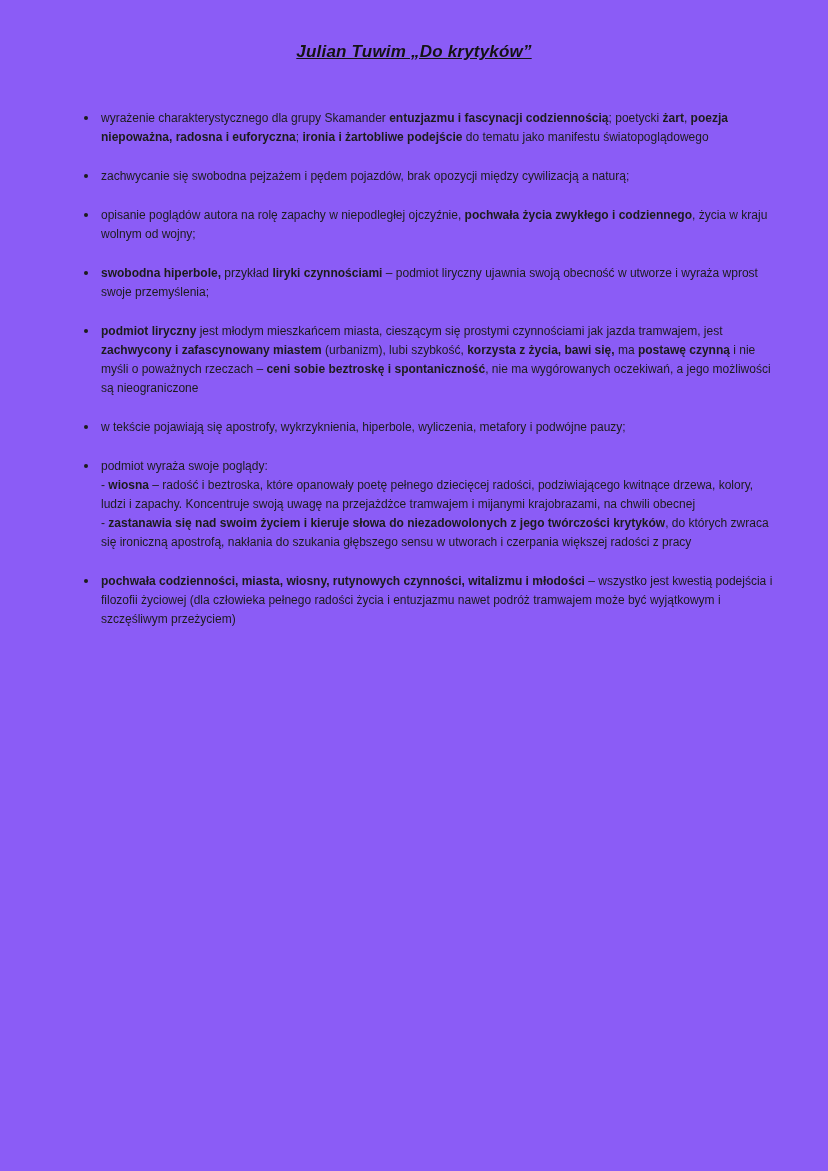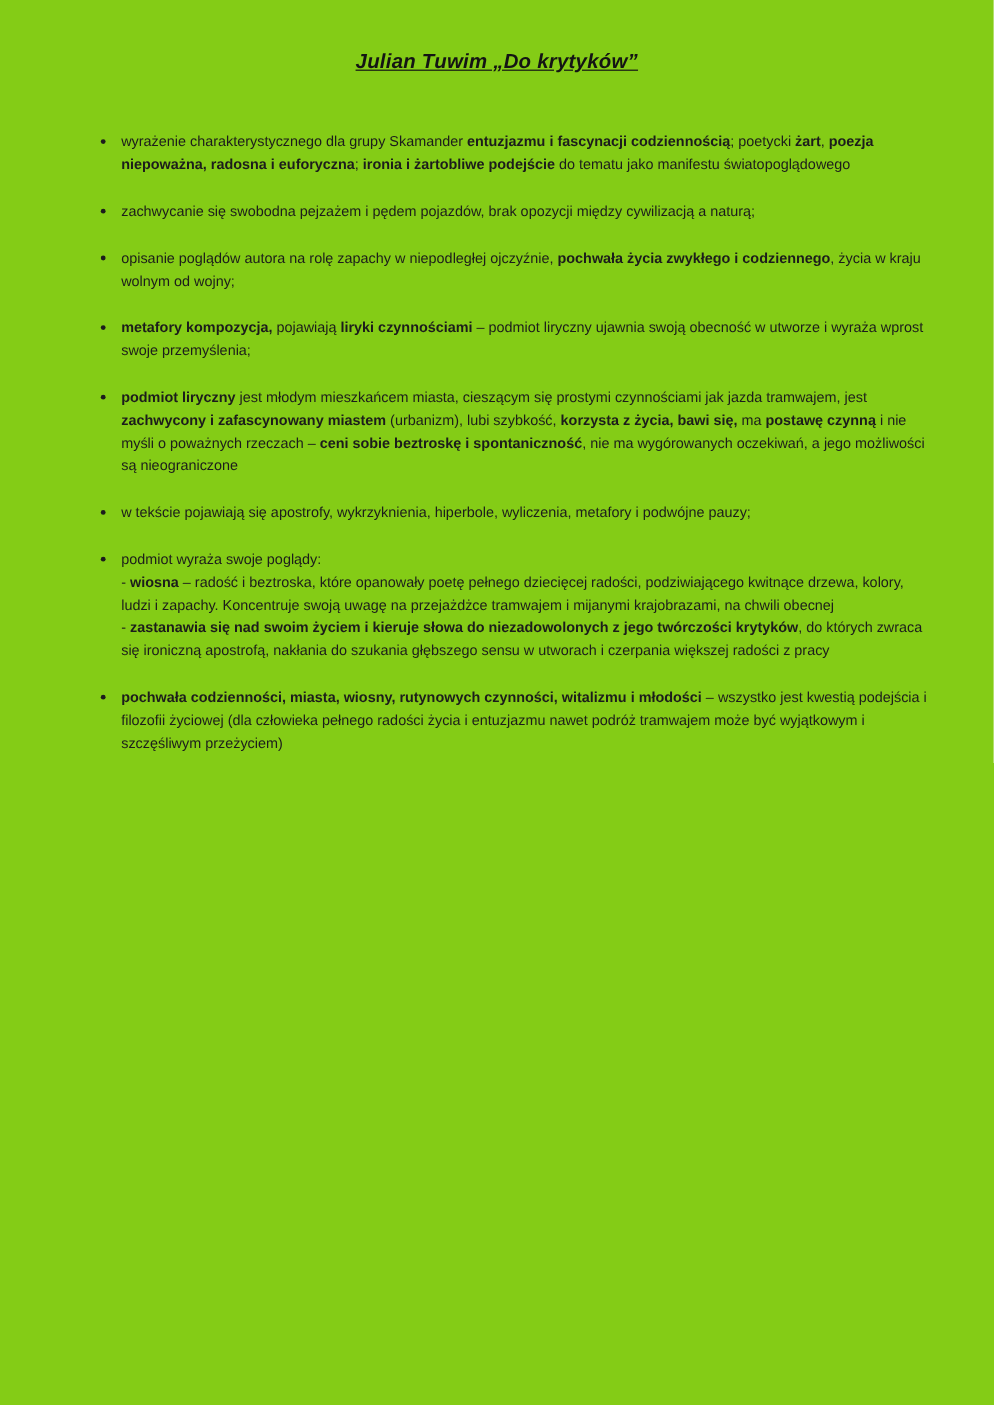--- a/index.html
+++ b/index.html
@@ -11,21 +11,21 @@
     width: 828px;
     height: 1171px;
     font-family: "Liberation Sans", "DejaVu Sans", sans-serif;
     color: #1c1c1c;
     overflow: hidden;
   }
   .page {
     box-sizing: border-box;
     width: 828px;
     height: 1171px;
-    background: #84cc16;
+    background: #8b5cf6;
     padding: 42px 52px 40px 76px;
   }
   .doc-title {
     margin: 0;
     text-align: center;
     font-size: 17px;
     font-weight: bold;
     font-style: italic;
     text-decoration: underline;
     color: #141414;
@@ -56,21 +56,21 @@
 </head>
 <body>
 
 <div class="page">
   <h1 class="doc-title">Julian Tuwim „Do krytyków”</h1>
 
   <ul class="bullets">
       <li><span>wyrażenie charakterystycznego dla grupy Skamander </span><span class="b">entuzjazmu i fascynacji codziennością</span><span>; poetycki </span><span class="b">żart</span><span>, </span><span class="b">poezja niepoważna, radosna i euforyczna</span><span>; </span><span class="b">ironia i żartobliwe podejście</span><span> do tematu jako manifestu światopoglądowego</span></li>
       <li><span>zachwycanie się swobodna pejzażem i pędem pojazdów, brak opozycji między cywilizacją a naturą;</span></li>
       <li><span>opisanie poglądów autora na rolę zapachy w niepodległej ojczyźnie, </span><span class="b">pochwała życia zwykłego i codziennego</span><span>, życia w kraju wolnym od wojny;</span></li>
-      <li><span class="b">metafory kompozycja,</span><span> pojawiają </span><span class="b">liryki czynnościami</span><span> – podmiot liryczny ujawnia swoją obecność w utworze i wyraża wprost swoje przemyślenia;</span></li>
+      <li><span class="b">swobodna hiperbole,</span><span> przykład </span><span class="b">liryki czynnościami</span><span> – podmiot liryczny ujawnia swoją obecność w utworze i wyraża wprost swoje przemyślenia;</span></li>
       <li><span class="b">podmiot liryczny</span><span> jest młodym mieszkańcem miasta, cieszącym się prostymi czynnościami jak jazda tramwajem, jest </span><span class="b">zachwycony i zafascynowany miastem</span><span> (urbanizm), lubi szybkość, </span><span class="b">korzysta z życia, bawi się,</span><span> ma </span><span class="b">postawę czynną</span><span> i nie myśli o poważnych rzeczach – </span><span class="b">ceni sobie beztroskę i spontaniczność</span><span>, nie ma wygórowanych oczekiwań, a jego możliwości są nieograniczone</span></li>
       <li><span>w tekście pojawiają się apostrofy, wykrzyknienia, hiperbole, wyliczenia, metafory i podwójne pauzy;</span></li>
       <li><span>podmiot wyraża swoje poglądy:
 - </span><span class="b">wiosna</span><span> – radość i beztroska, które opanowały poetę pełnego dziecięcej radości, podziwiającego kwitnące drzewa, kolory, ludzi i zapachy. Koncentruje swoją uwagę na przejażdżce tramwajem i mijanymi krajobrazami, na chwili obecnej
 - </span><span class="b">zastanawia się nad swoim życiem i kieruje słowa do niezadowolonych z jego twórczości krytyków</span><span>, do których zwraca się ironiczną apostrofą, nakłania do szukania głębszego sensu w utworach i czerpania większej radości z pracy</span></li>
       <li><span class="b">pochwała codzienności, miasta, wiosny, rutynowych czynności, witalizmu i młodości</span><span> – wszystko jest kwestią podejścia i filozofii życiowej (dla człowieka pełnego radości życia i entuzjazmu nawet podróż tramwajem może być wyjątkowym i szczęśliwym przeżyciem)</span></li>
     </ul>
 </div>
 
 </body></html>

